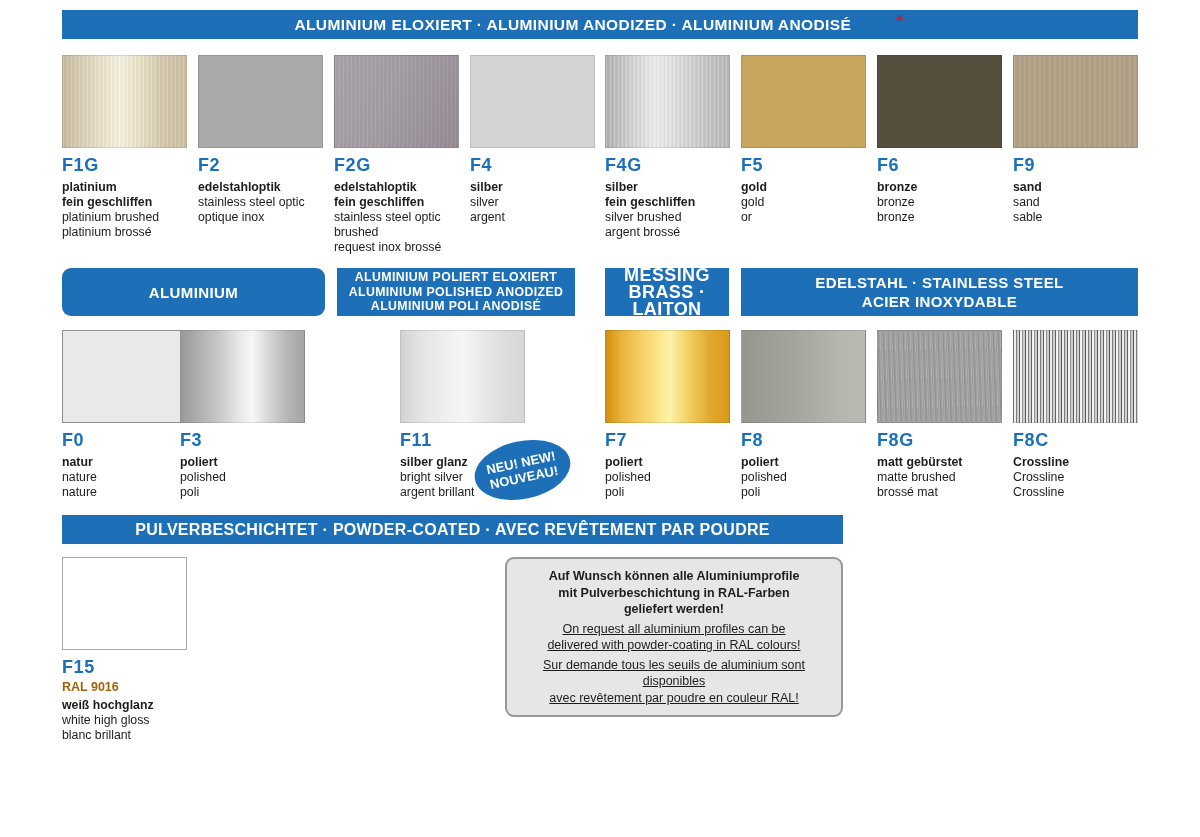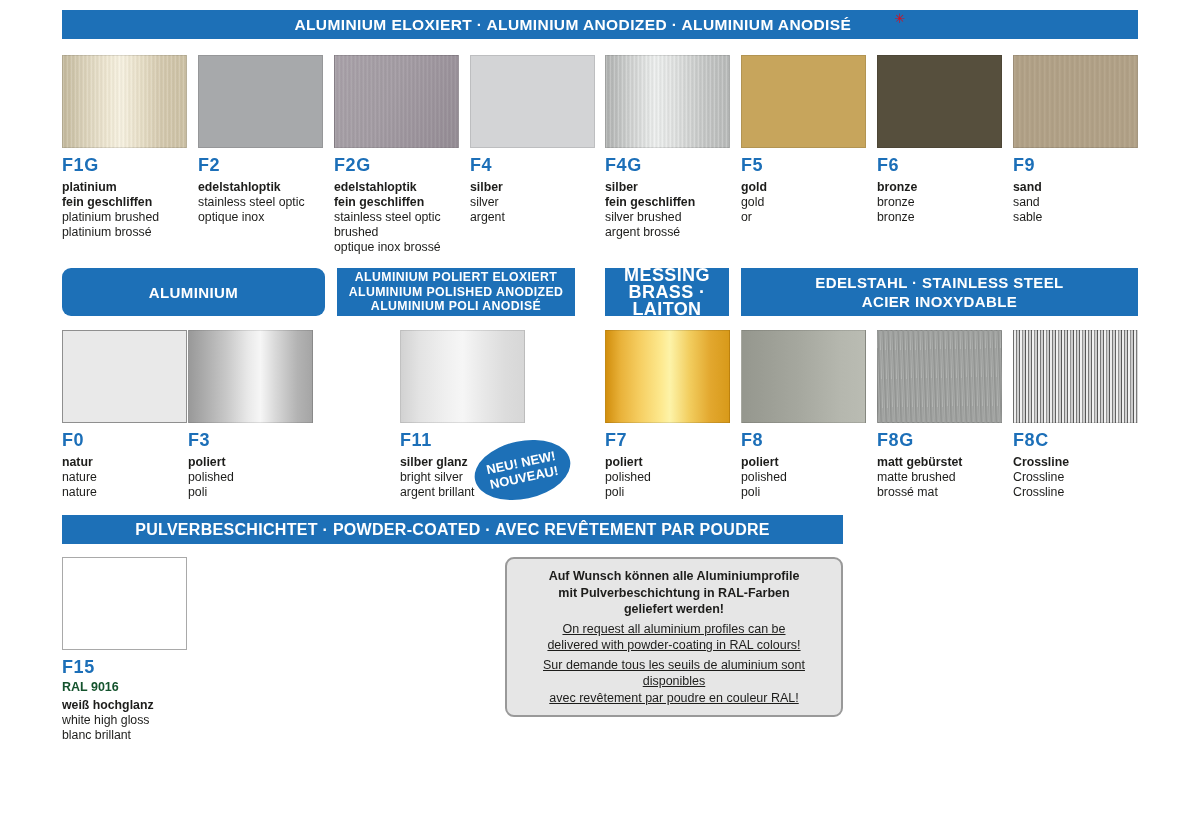--- a/index.html
+++ b/index.html
@@ -19,21 +19,21 @@
   .banner-alu { left:62px; top:268px; width:263px; height:48px; font-size:15px;border-radius:9px; }
   .banner-pol { left:337px; top:268px; width:238px; height:48px; font-size:12.3px; line-height:14.5px; }
   .banner-mes { left:605px; top:268px; width:124px; height:48px; font-size:18px; line-height:17px; }
   .banner-ede { left:741px; top:268px; width:397px; height:48px; font-size:15px; line-height:19px; }
   .banner-pow { left:62px; top:515px; width:781px; height:29px; font-size:16px; letter-spacing:0.3px; }
   .asterisk { color:#e30613; font-size:13px; font-weight:bold; position:relative; top:-6px; margin-left:3px; }
   
   .cell { position:absolute; width:129px; }
   .sw { width:125px; height:93px; border:1px solid rgba(0,0,0,0.10); }
   .code { margin-top:7px; color:#1c6fb8; font-weight:bold; font-size:18px; letter-spacing:0.6px; }
-  .ral  { margin-top:2px; color:#14532d; font-weight:bold; font-size:12.5px; }
+  .ral  { margin-top:2px; color:#a16207; font-weight:bold; font-size:12.5px; }
   .nm { font-size:12.3px; line-height:15px; color:#1d1d1b; white-space:pre-line; }
   .nm.de { font-weight:bold; margin-top:4px; }
   .sw-f1g { background:
       repeating-linear-gradient(90deg, rgba(255,255,255,0.25) 0px, rgba(255,255,255,0) 1px, rgba(70,60,40,0.07) 2px, rgba(255,255,255,0) 4px),
       linear-gradient(90deg,#c5bb9f 0%,#d9d0b8 15%,#eee7d2 35%,#f7f2e2 47%,#e9e1ca 62%,#d5cab0 80%,#cdc2a6 100%); }
   .sw-f2  { background:#a7a9ab; }
   .sw-f2g { background:
       repeating-linear-gradient(90deg, rgba(255,255,255,0.10) 0px, rgba(255,255,255,0) 1px, rgba(60,45,60,0.08) 2px, rgba(255,255,255,0) 4px),
       linear-gradient(115deg,#aba4ab 0%,#a59ea5 45%,#968e96 100%); }
   .sw-f4  { background:#d3d4d6; }
@@ -102,21 +102,21 @@
     <div class="nm">stainless steel optic</div>
     <div class="nm">optique inox</div>
   </div>
   <div class="cell" style="left:334px;top:55px">
     <div class="sw sw-f2g"></div>
     <div class="code">F2G</div>
     <div class="nm de">edelstahloptik
 fein geschliffen</div>
     <div class="nm">stainless steel optic
 brushed</div>
-    <div class="nm">optique inox brossé</div>
+    <div class="nm">request inox brossé</div>
   </div>
   <div class="cell" style="left:470px;top:55px">
     <div class="sw sw-f4"></div>
     <div class="code">F4</div>
     <div class="nm de">silber</div>
     <div class="nm">silver</div>
     <div class="nm">argent</div>
   </div>
   <div class="cell" style="left:605px;top:55px">
     <div class="sw sw-f4g"></div>
@@ -157,21 +157,21 @@
   <div class="banner banner-ede">EDELSTAHL · STAINLESS STEEL
 ACIER INOXYDABLE</div>
 
   <div class="cell" style="left:62px;top:330px">
     <div class="sw sw-f0"></div>
     <div class="code">F0</div>
     <div class="nm de">natur</div>
     <div class="nm">nature</div>
     <div class="nm">nature</div>
   </div>
-  <div class="cell" style="left:188px;top:330px">
+  <div class="cell" style="left:180px;top:330px">
     <div class="sw sw-f3"></div>
     <div class="code">F3</div>
     <div class="nm de">poliert</div>
     <div class="nm">polished</div>
     <div class="nm">poli</div>
   </div>
   <div class="cell" style="left:400px;top:330px">
     <div class="sw sw-f11"></div>
     <div class="code">F11</div>
     <div class="nm de">silber glanz</div>

